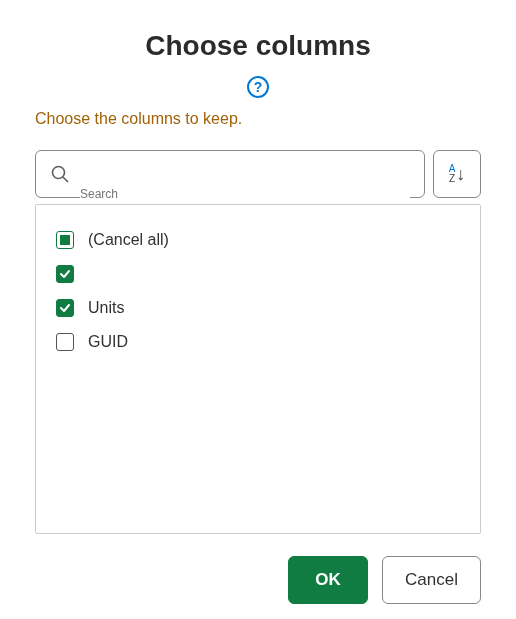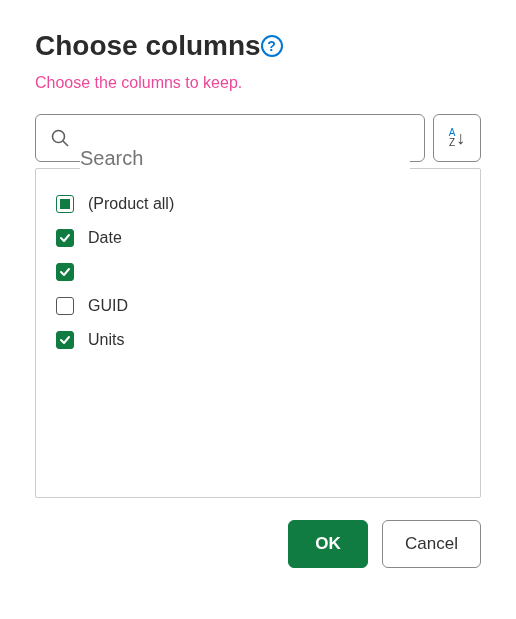--- a/index.html
+++ b/index.html
@@ -11,21 +11,23 @@
       font-family: "Segoe UI", -apple-system, BlinkMacSystemFont, sans-serif;
       background: #fff;
       width: 516px;
       height: 619px;
       padding: 30px 35px;
       color: #323130;
     }
     .header {
       display: flex;
       align-items: center;
+      gap: 14px;
       margin-bottom: 12px;
+      flex-direction: column;
     }
     .title {
       font-size: 28px;
       font-weight: 600;
       color: #2b2b2b;
     }
     .help-icon {
       width: 22px;
       height: 22px;
       border: 2px solid #0078d4;
@@ -33,21 +35,21 @@
       display: inline-flex;
       align-items: center;
       justify-content: center;
       color: #0078d4;
       font-size: 14px;
       font-weight: 600;
       cursor: pointer;
     }
     .subtitle {
       font-size: 16px;
-      color: #ec4899;
+      color: #a16207;
       margin-bottom: 22px;
     }
     .search-row {
       display: flex;
       gap: 8px;
       margin-bottom: 6px;
     }
     .search-wrapper {
       flex: 1;
       border: 1px solid #8a8886;
@@ -59,21 +61,21 @@
     }
     .search-icon {
       width: 20px;
       height: 20px;
       margin-right: 10px;
       flex-shrink: 0;
     }
     .search-input {
       border: none;
       outline: none;
-      font-size: 20px;
+      font-size: 12px;
       width: 100%;
       color: #605e5c;
       font-family: inherit;
       margin-top: 40px;
     }
     .sort-button {
       width: 48px;
       height: 48px;
       border: 1px solid #8a8886;
       border-radius: 6px;
@@ -206,55 +208,47 @@
       </span>
       <span class="sort-arrow">↓</span>
     </span>
   </button>
 </div>
 
 <div class="column-list">
 
   <div class="column-item">
     <span class="checkbox indeterminate"></span>
-    <span class="item-label">(Product all)</span>
-  </div>
+    <span class="item-label">(Cancel all)</span>
+  </div>
+
+
 
   <div class="column-item">
     <span class="checkbox checked">
       <svg width="12" height="12" viewBox="0 0 12 12">
           <path d="M2 6 L5 9 L10 3" stroke="#fff" stroke-width="2" fill="none" stroke-linecap="round" stroke-linejoin="round"></path>
         </svg>
     </span>
-    <span class="item-label">Date</span>
-  </div>
-
+  </div>
 
   <div class="column-item">
     <span class="checkbox checked">
       <svg width="12" height="12" viewBox="0 0 12 12">
           <path d="M2 6 L5 9 L10 3" stroke="#fff" stroke-width="2" fill="none" stroke-linecap="round" stroke-linejoin="round"></path>
         </svg>
     </span>
+    <span class="item-label">Units</span>
   </div>
 
   <div class="column-item">
     <span class="checkbox">
       
     </span>
     <span class="item-label">GUID</span>
-  </div>
-
-  <div class="column-item">
-    <span class="checkbox checked">
-      <svg width="12" height="12" viewBox="0 0 12 12">
-          <path d="M2 6 L5 9 L10 3" stroke="#fff" stroke-width="2" fill="none" stroke-linecap="round" stroke-linejoin="round"></path>
-        </svg>
-    </span>
-    <span class="item-label">Units</span>
   </div>
 
 
 </div>
 
 <div class="button-row">
   <button class="btn btn-primary">OK</button>
   <button class="btn btn-secondary">Cancel</button>
 </div>
 

